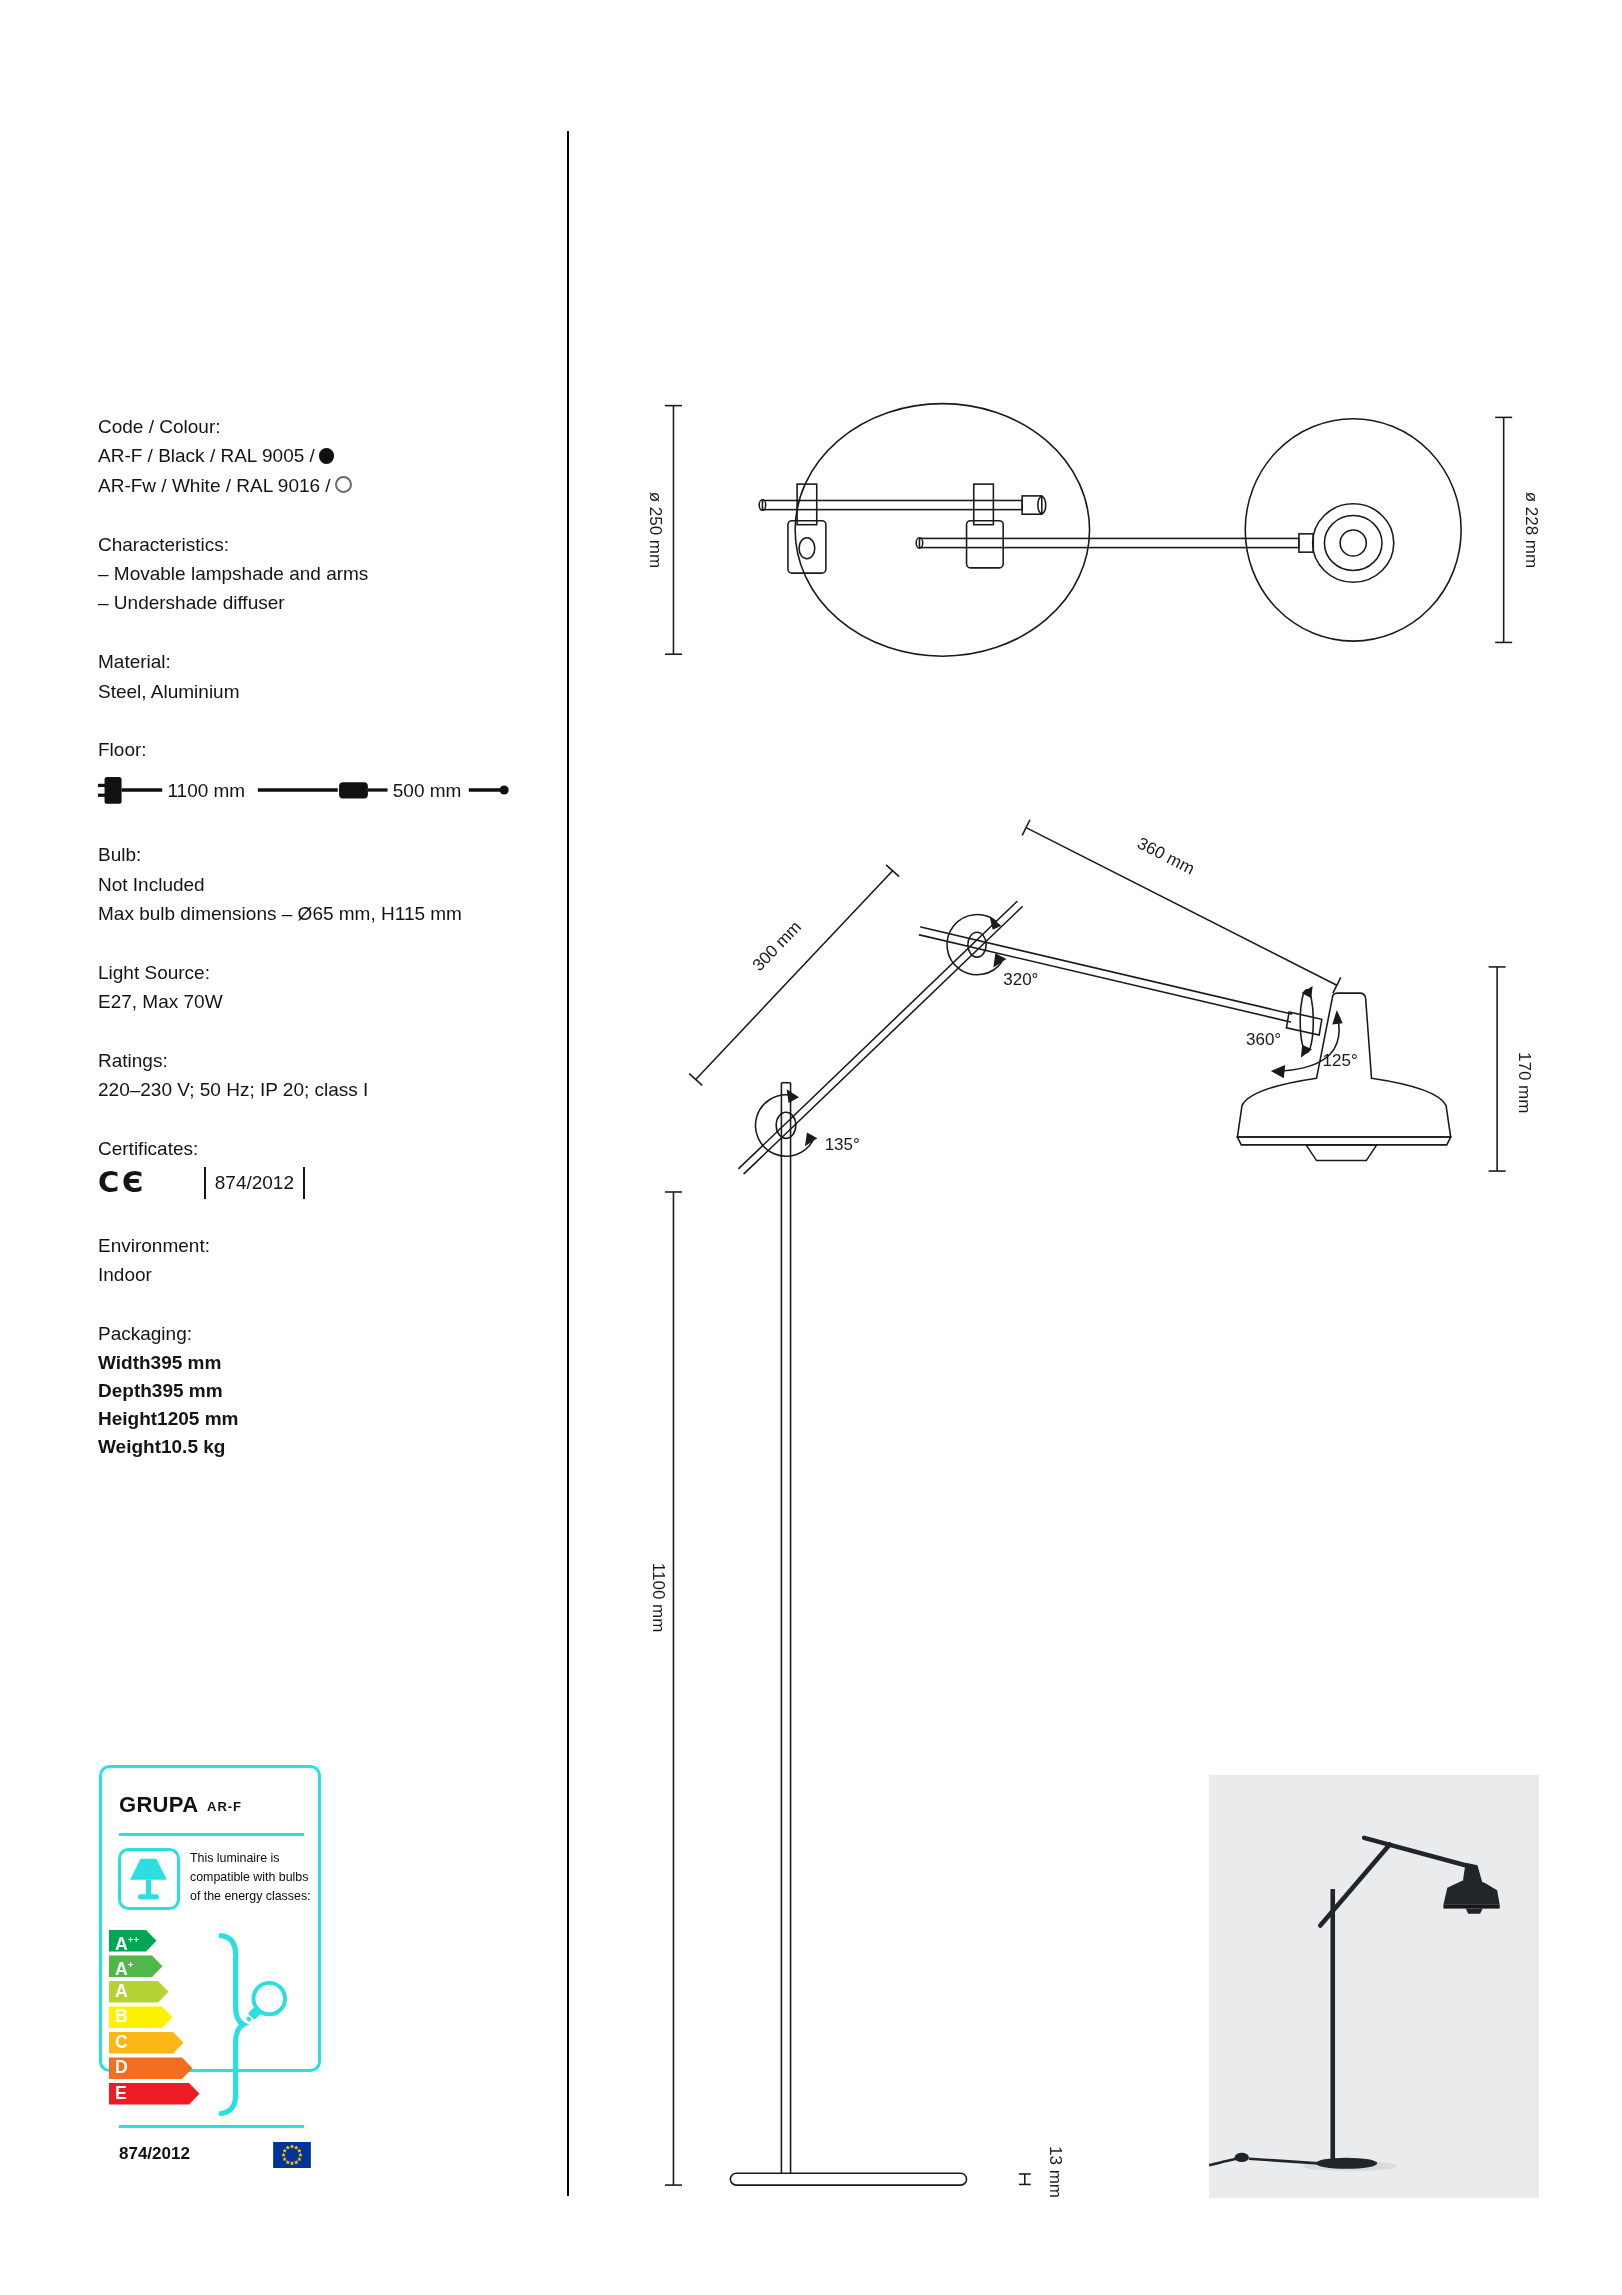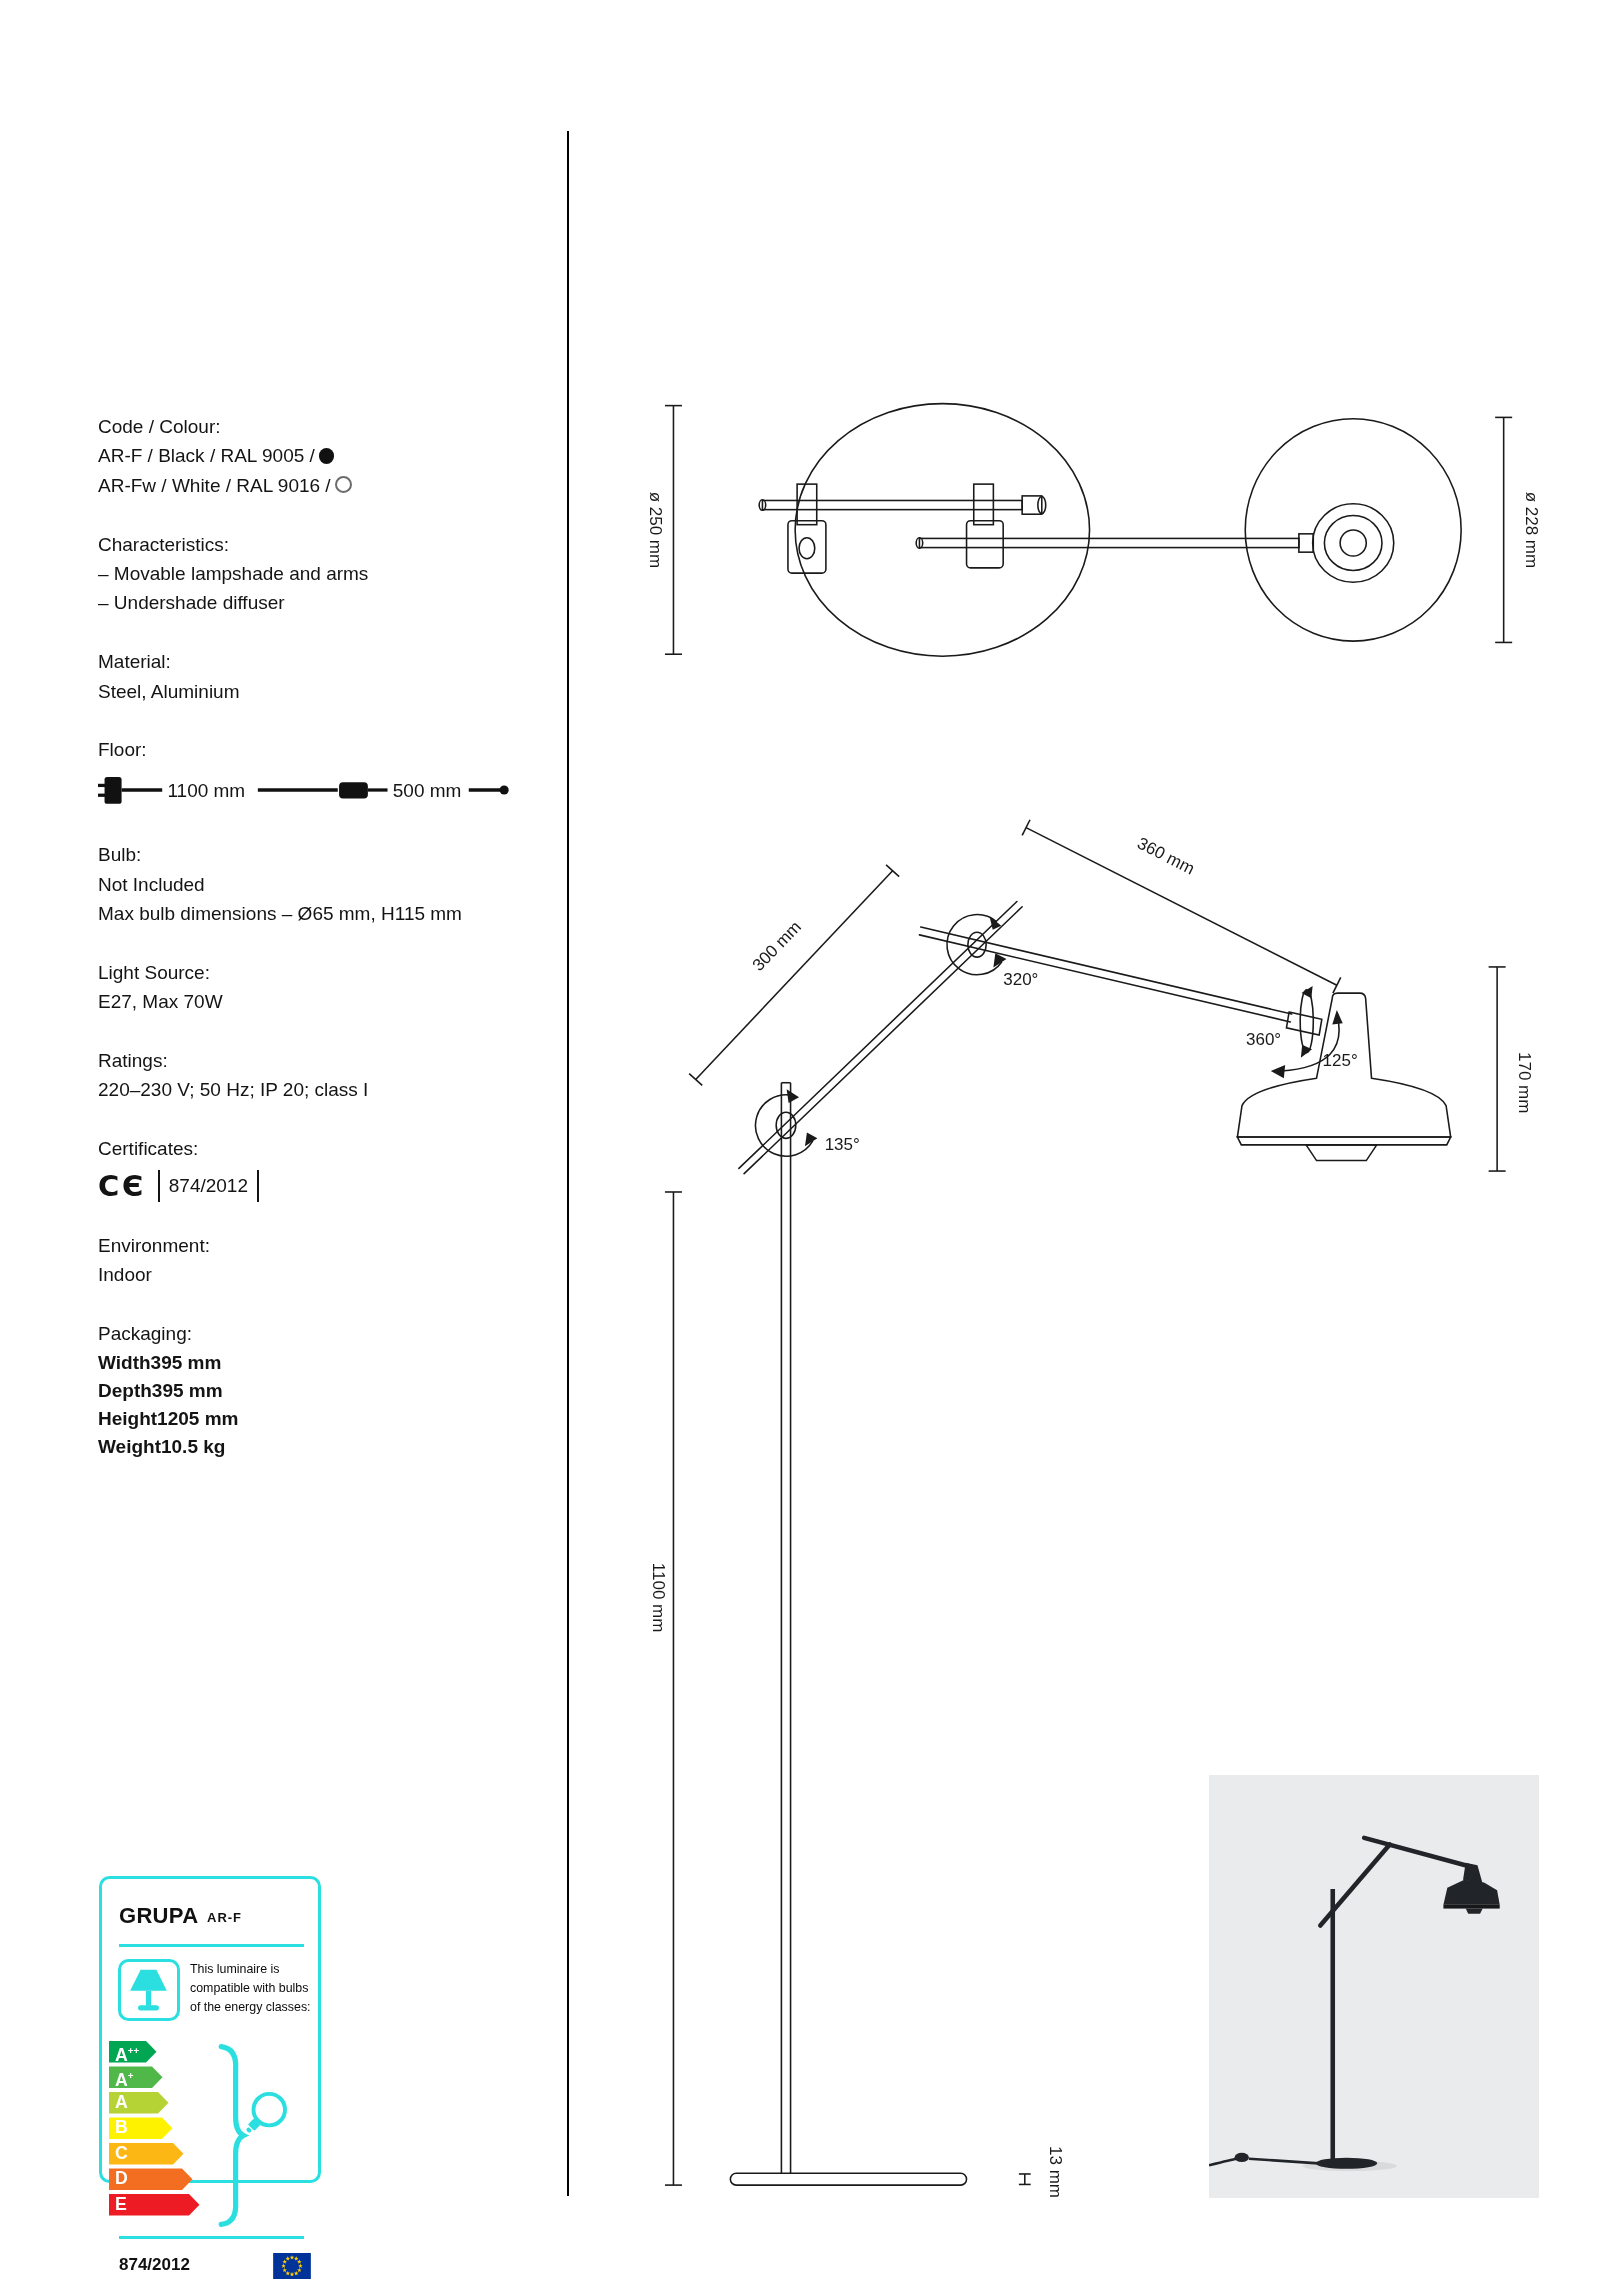--- a/index.html
+++ b/index.html
@@ -14,26 +14,26 @@
   
   .divider-v { position:absolute; left:567px; top:131px; width:2px; height:2065px; background:#000; }
   
   .specs { position:absolute; left:98px; top:412px; width:414px; font-size:19px; line-height:29.4px; color:#141414; }
   .spec { margin-bottom:29.4px; }
   .spec-line { white-space:nowrap; }
   .swatch { display:inline-block; width:15.7px; height:15.7px; border-radius:50%; vertical-align:-1.3px; margin-left:3.9px; }
   .swatch.black { background:#111; }
   .swatch.white { background:#fff; border:2px solid #6b6b6b; width:17px; height:17px; }
   .cord-svg { display:block; margin-top:3.9px; }
-  .ce-row { display:flex; align-items:flex-end; height:38px; }
+  .ce-row { display:flex; align-items:center; height:38px;gap:46px; }
   .ce-mark { font-family:"DejaVu Sans", sans-serif; font-size:29px; font-weight:bold; letter-spacing:2.6px; }
   .cert-num { border-left:2px solid #141414; border-right:2px solid #141414; padding:1.3px 9.2px; margin-left:11.8px; font-size:19px; }
   .pack-row { display:flex; justify-content:flex-start; width:414px; line-height:28px;font-weight:bold; }
   
-  .energy-label { position:absolute; left:99px; top:1876px; width:222px; height:307px;
+  .energy-label { position:absolute; left:99px; top:1765px; width:222px; height:307px;
     border:3.9px solid var(--accent); border-radius:10.5px; background:#fff;padding-left:24px; }
   .el-brand { position:absolute; left:17px; top:23.6px; font-size:22px; font-weight:bold; letter-spacing:0.3px; color:#111; }
   .el-model { position:absolute; left:105px; top:31px; font-size:13px; font-weight:bold; letter-spacing:1px; color:#111; }
   .el-hr { position:absolute; left:17px; width:185px; height:2.6px; background:var(--accent); }
   .el-hr.top { top:65px; } .el-hr.bottom { top:357px; }
   .el-iconbox { position:absolute; left:15.7px; top:80px; width:62px; height:62px; border:3.3px solid var(--accent); border-radius:10.5px; }
   .el-desc { position:absolute; left:88px; top:81px; width:122px; font-size:12.4px; line-height:19px; color:#0c0c0c; font-weight:500; }
   .el-rows { position:absolute; left:6.5px; top:162px; }
   .e-row { height:21.6px; margin-bottom:3.9px; position:relative; }
   .e-arrow { height:21.6px; clip-path:polygon(0 0, calc(100% - 10.5px) 0, 100% 50%, calc(100% - 10.5px) 100%, 0 100%); }

